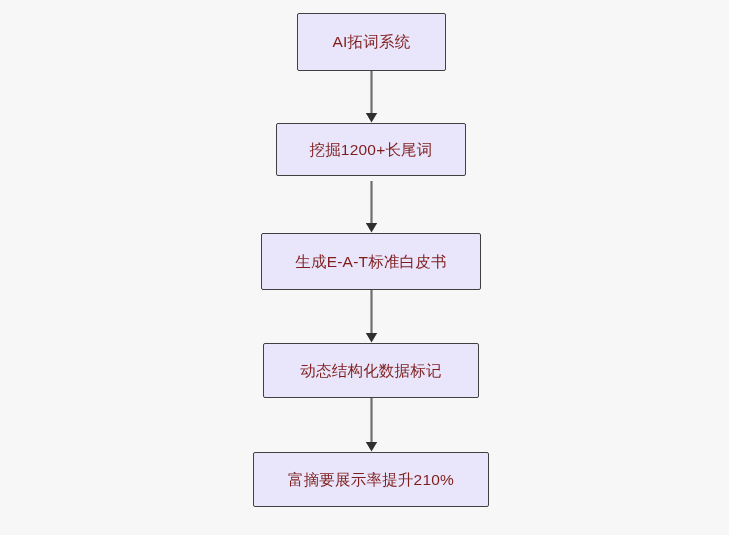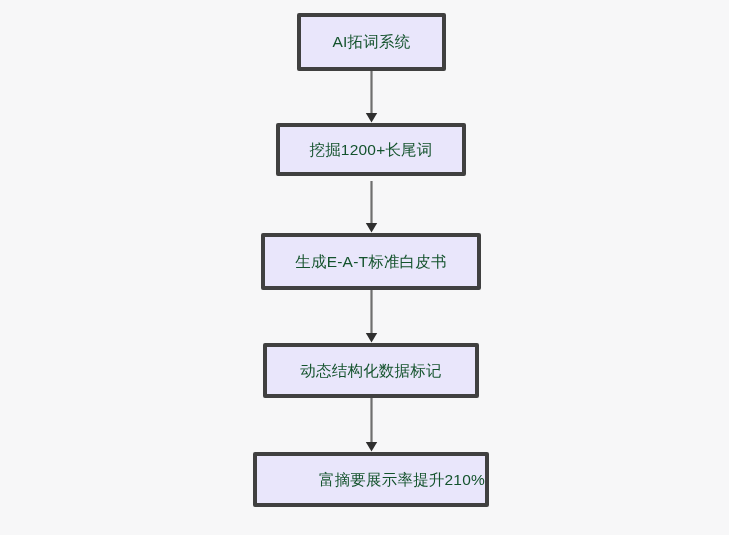--- a/index.html
+++ b/index.html
@@ -18,41 +18,41 @@
     position: absolute;
     left: 0;
     top: 0;
     width: 729px;
     height: 535px;
   }
   .node {
     position: absolute;
     box-sizing: border-box;
     background: #e9e6fb;
-    border: 4px solid #404040;
+    border: 1px solid #404040;
     border-radius: 2px;
     display: flex;
     align-items: center;
     justify-content: center;
-    color: #14532d;
+    color: #7f1d1d;
     font-size: 15.5px;
     letter-spacing: 0.2px;
     line-height: 1;
     white-space: nowrap;
   }
   .node-label {
     display: block;
     text-align: center;
   }
   
   #node-0 { left: 297px; top: 13px;  width: 149px; height: 58px; }
   #node-1 { left: 276px; top: 123px; width: 190px; height: 53px; }
   #node-2 { left: 261px; top: 233px; width: 220px; height: 57px; }
   #node-3 { left: 263px; top: 343px; width: 216px; height: 55px; }
-  #node-4 { left: 253px; top: 452px; width: 236px; height: 55px; justify-content: flex-end; }
+  #node-4 { left: 253px; top: 452px; width: 236px; height: 55px; }
 
   .connector {
     position: absolute;
     left: 0;
     top: 0;
     width: 729px;
     height: 535px;
     pointer-events: none;
   }
   .conn-line {

